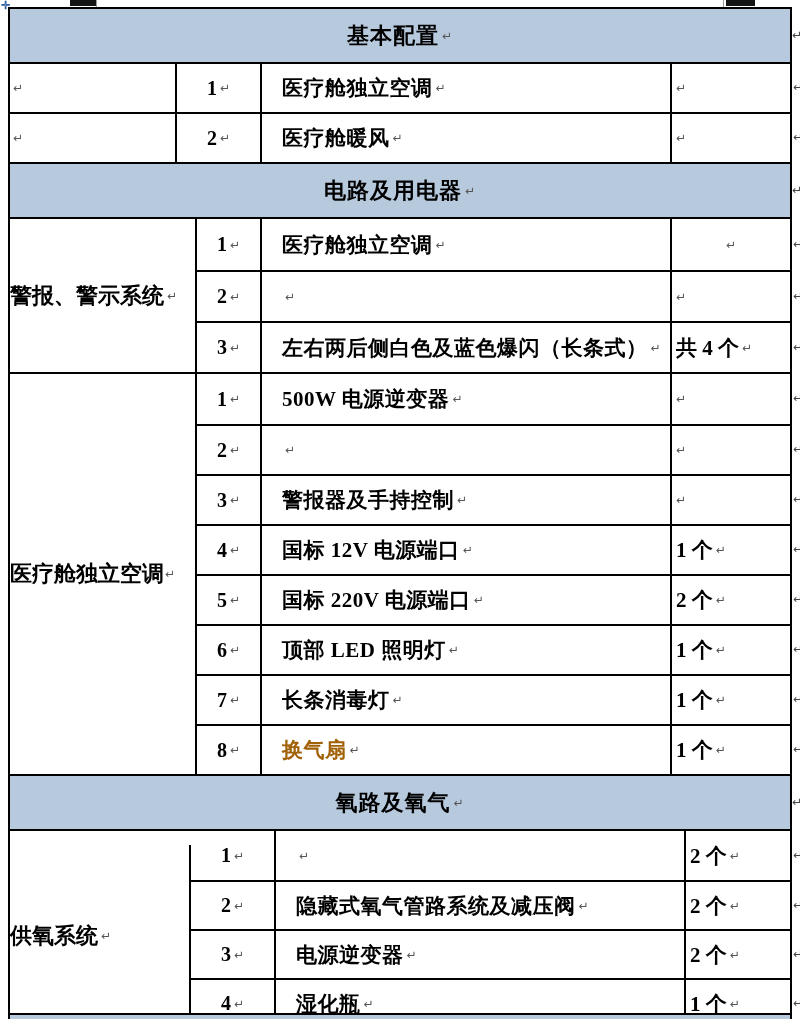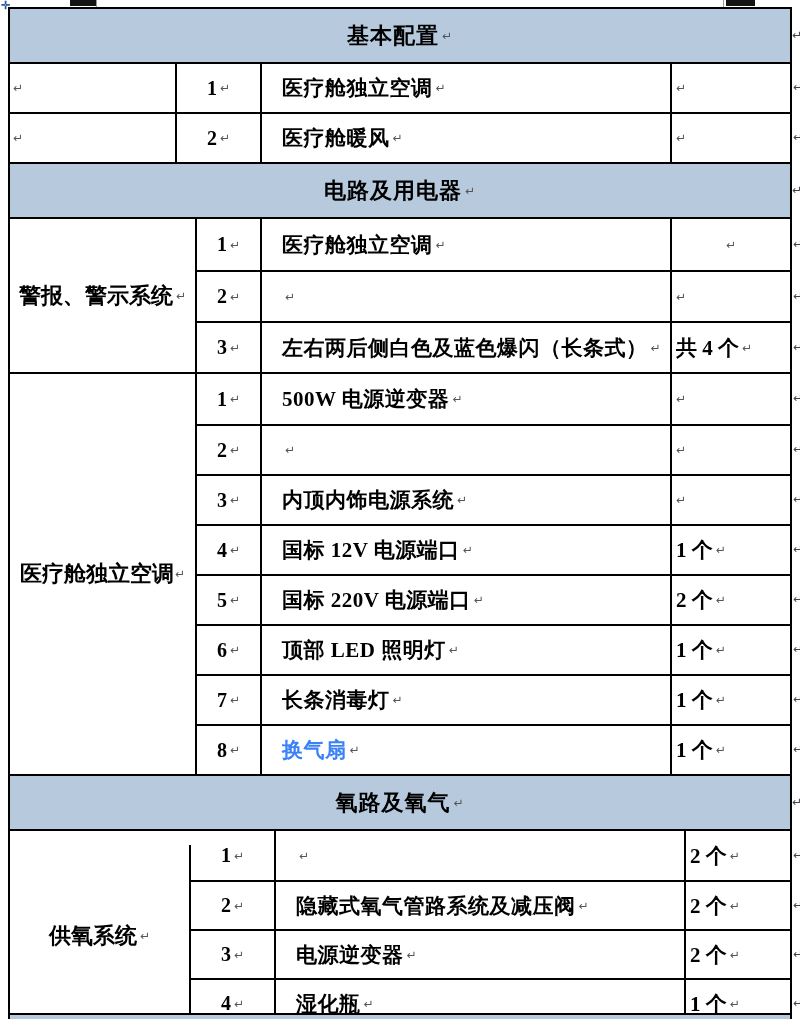--- a/index.html
+++ b/index.html
@@ -28,33 +28,33 @@
   .c-cat0 { width:167px; border-right:2px solid #000; padding-left:3px; }
   .c-num  { width:85px;  border-right:2px solid #000; justify-content:center;
             font-size:20px; font-weight:700; }
   .c-desc { width:410px; border-right:2px solid #000; padding-left:20px;
             font-size:21px; font-weight:700; letter-spacing:0.5px; }
   .c-qty  { flex:1; padding-left:4px; font-size:21px; font-weight:700; }
   .c-qty.center { justify-content:center; padding-left:0; }
 
   .sec { position:relative; display:flex; }
   .sec .cat { border-right:2px solid #000; display:flex; align-items:center;
-    justify-content:center; font-size:22px; font-weight:700; }
+    justify-content:flex-start; font-size:22px; font-weight:700; }
   .g1 .cat { width:187px; }
   .g2 .cat { width:181px;margin-top:14px; }
   .sec .rows { flex:1; display:flex; flex-direction:column; }
   .rowline { position:relative; display:flex; }
   .rowline + .rowline { border-top:2px solid #000; }
   .g1 .rowline { height:51px; }
   .g1b .rowline { height:50px; }
   .g2 .rowline { height:49px; }
   .g1 .c-num, .g1b .c-num { width:65px; }
   .g2 .c-num { width:85px; }
 
-  .red { color:#3b82f6; }
+  .red { color:#a16207; }
 
   
   .mk { font-size:12px; color:#555; font-weight:400; margin-left:3px;
         font-family:"DejaVu Sans","Liberation Sans",sans-serif; }
   .rend { position:absolute; right:-13px; top:50%; transform:translateY(-58%);
         font-size:12px; color:#444; font-weight:400;
         font-family:"DejaVu Sans","Liberation Sans",sans-serif; }
 
   
   .bottom-strip { position:absolute; left:8px; top:1013px; width:784px; height:6px;
@@ -205,21 +205,21 @@
               <span class="mk" style="margin-left:0">↵</span>
             </div>
           <span class="rend">↵</span>
         </div>
         <div class="rowline">
           <div class="cell c-num">
               <span>3</span>
               <span class="mk">↵</span>
             </div>
           <div class="cell c-desc">
-              <span>内顶内饰电源系统</span>
+              <span>警报器及手持控制</span>
               <span class="mk">↵</span>
             </div>
           <div class="cell c-qty">
               <span class="mk" style="margin-left:0">↵</span>
             </div>
           <span class="rend">↵</span>
         </div>
         <div class="rowline">
           <div class="cell c-num">
               <span>4</span>

